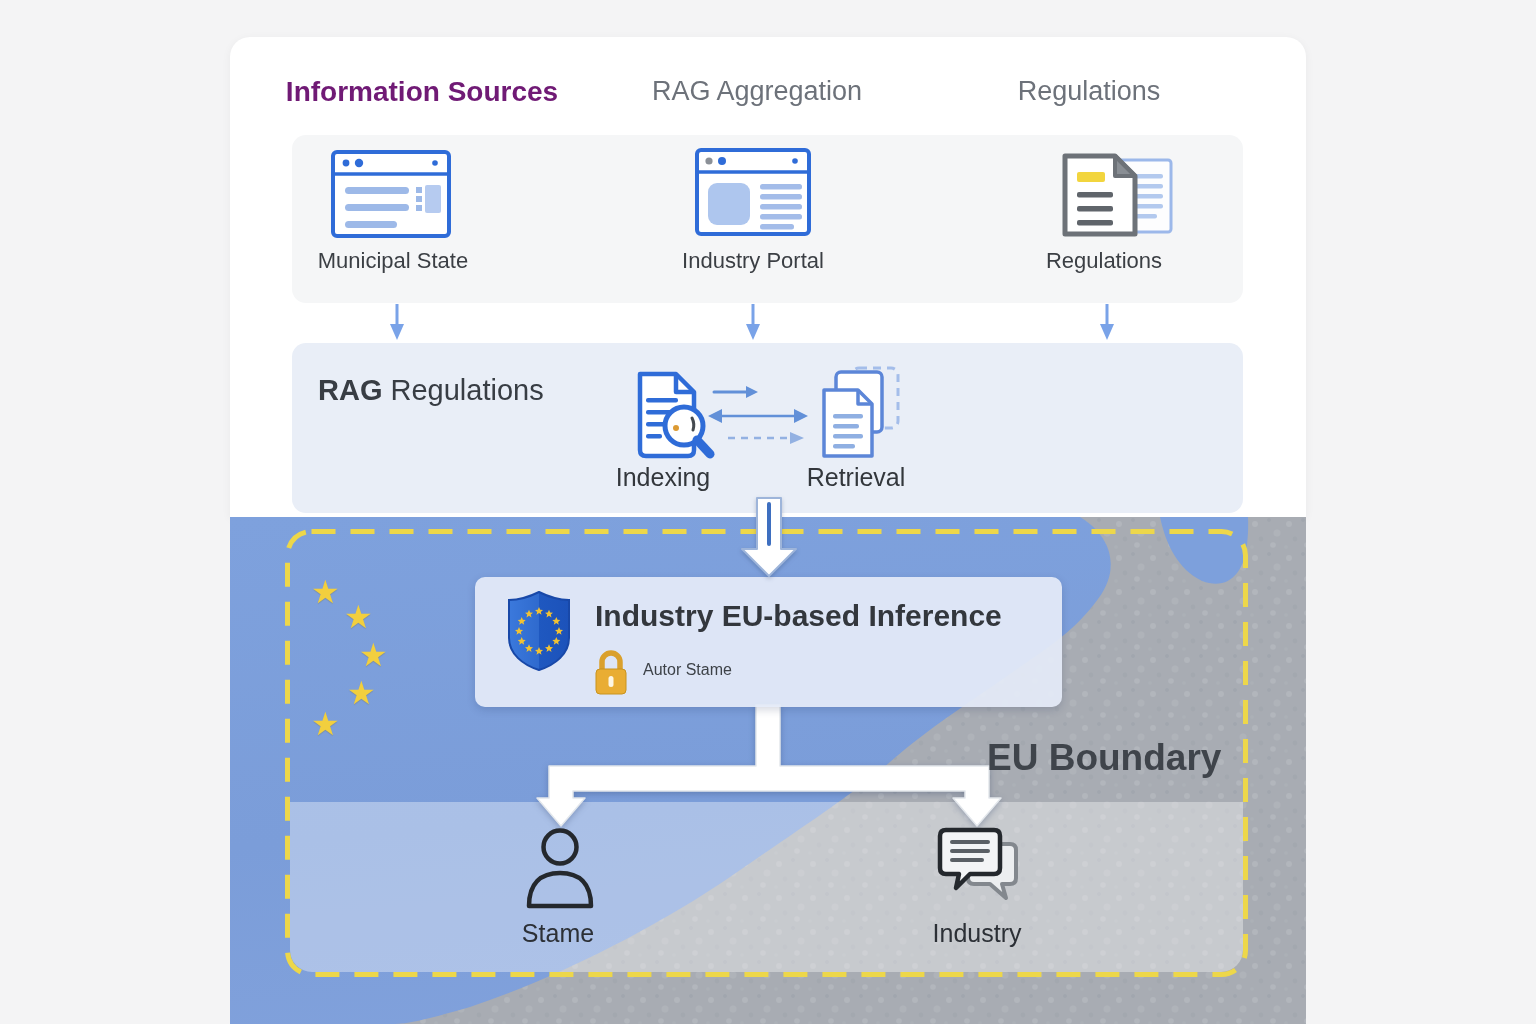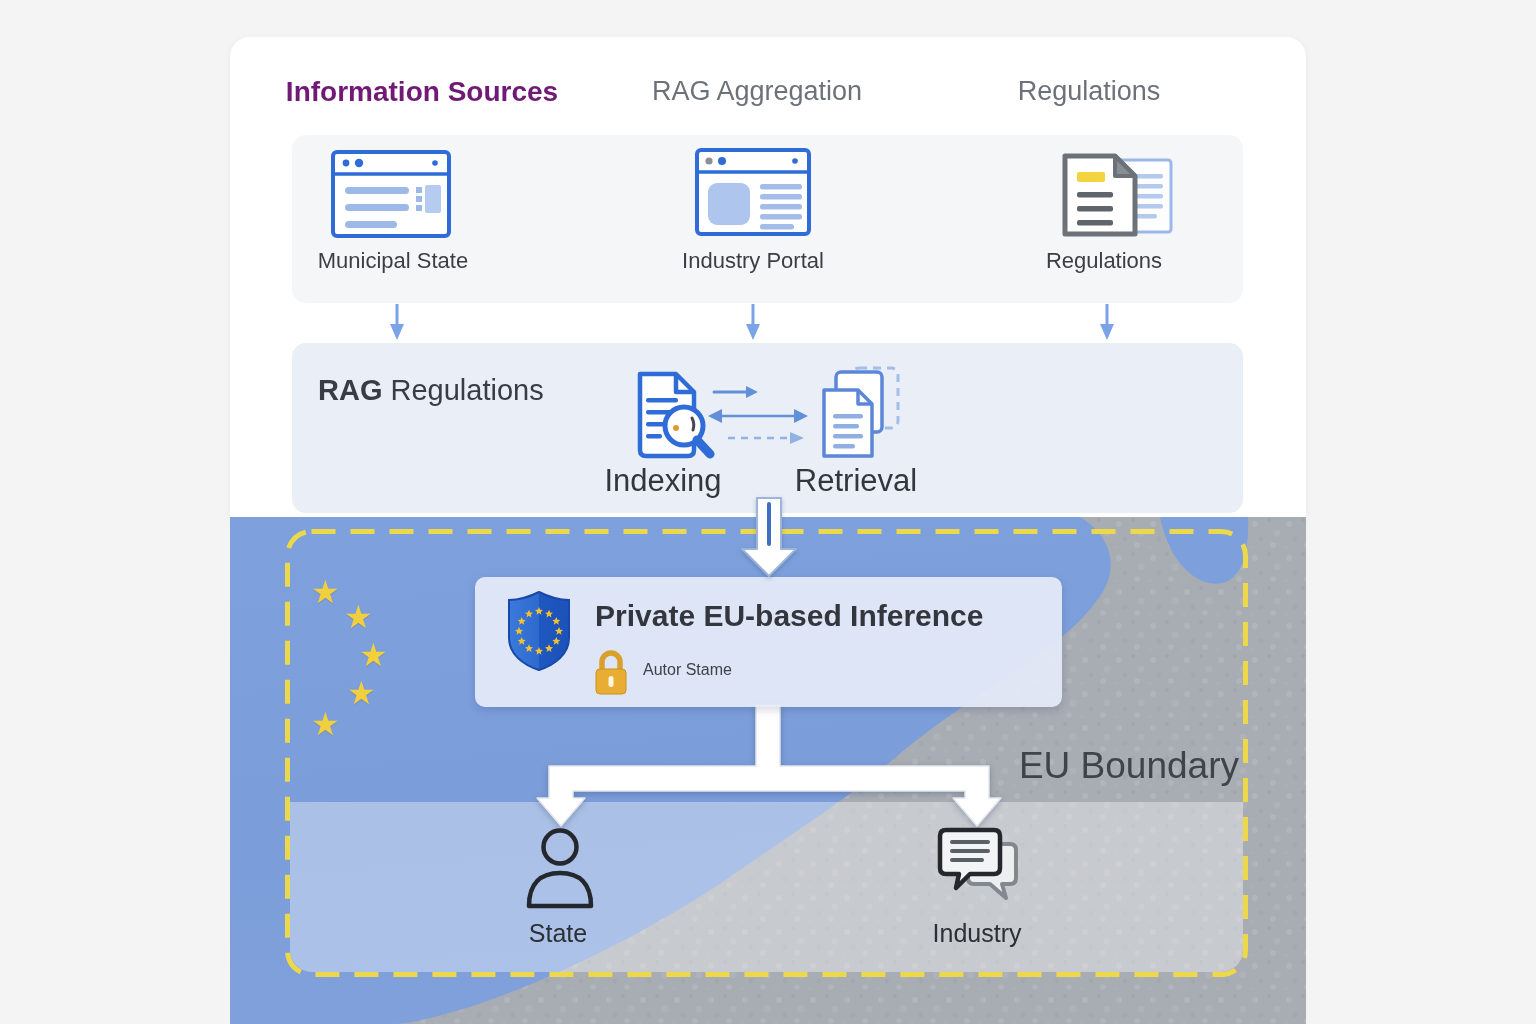--- a/index.html
+++ b/index.html
@@ -7,35 +7,35 @@
         font-family:"Liberation Sans","DejaVu Sans",sans-serif;background:#f4f4f5;}
   .abs{position:absolute;}
   
   .card{left:230px;top:37px;width:1076px;height:480px;background:#ffffff;
         border-radius:20px 20px 0 0;box-shadow:0 2px 10px rgba(0,0,0,.05);}
   .hdr{position:absolute;top:76px;text-align:center;color:#6d727a;font-size:27px;}
   .hdr.bold{font-weight:bold;color:#701a75;font-size:28px;}
   .sources-panel{left:292px;top:135px;width:951px;height:168px;background:#f5f6f7;border-radius:14px;}
   .band{left:292px;top:343px;width:951px;height:170px;background:#e9eef7;border-radius:14px;}
   .src-label{position:absolute;top:248px;width:220px;text-align:center;font-size:22px;color:#3b3f44;}
-  .flow-label{position:absolute;top:463px;width:170px;text-align:center;font-size:31px;color:#33373c;}
+  .flow-label{position:absolute;top:463px;width:170px;text-align:center;font-size:25px;color:#33373c;}
   .ragtitle{left:318px;top:374px;font-size:29px;color:#383d44;}
   .ragtitle b{font-weight:bold;}
   
   .map{left:230px;top:517px;width:1076px;height:507px;overflow:hidden;
        background:linear-gradient(175deg,#7ea1dd 0%,#7b9dd9 55%,#82a2dc 100%);}
   .overlay-band{left:60px;top:285px;width:953px;height:170px;background:rgba(255,255,255,.36);
        border-radius:0 0 22px 22px;}
   .star{position:absolute;font-size:32px;color:#f2cf3e;text-shadow:0 1px 1px rgba(120,90,0,.25);line-height:1;}
   .inference-box{left:245px;top:60px;width:587px;height:130px;background:rgba(228,235,248,.93);
        border-radius:10px;box-shadow:0 3px 8px rgba(25,45,90,.18);}
   .inf-title{position:absolute;left:120px;top:22px;font-size:30px;font-weight:600;color:#33373d;}
   .lock-label{position:absolute;left:168px;top:84px;font-size:16px;color:#3d4248;}
-  .eu-boundary-label{left:757px;top:228px;width:252px;text-align:right;
-       font-size:37px;font-weight:normal;color:#3f444b;}
+  .eu-boundary-label{left:757px;top:220px;width:252px;
+       font-size:37px;font-weight:bold;color:#3f444b;}
   .map-label{position:absolute;top:402px;text-align:center;font-size:25px;color:#2c3036;}
   svg{display:block;}
   .noevt{pointer-events:none;}
 </style>
 </head>
 <body>
 
 <div id="root">
 
   <div class="abs card"></div>
@@ -229,36 +229,36 @@
               <path d="M0,-4 L1.2,-1.2 L4,-1 L1.8,0.9 L2.5,3.8 L0,2 L-2.5,3.8 L-1.8,0.9 L-4,-1 L-1.2,-1.2 Z"></path>
             </g>
           <g transform="translate(20.7,32)">
               <path d="M0,-4 L1.2,-1.2 L4,-1 L1.8,0.9 L2.5,3.8 L0,2 L-2.5,3.8 L-1.8,0.9 L-4,-1 L-1.2,-1.2 Z"></path>
             </g>
           <g transform="translate(28,24.7)">
               <path d="M0,-4 L1.2,-1.2 L4,-1 L1.8,0.9 L2.5,3.8 L0,2 L-2.5,3.8 L-1.8,0.9 L-4,-1 L-1.2,-1.2 Z"></path>
             </g>
         </g>
       </svg>
-      <div class="inf-title">Private EU-based Inference</div>
+      <div class="inf-title">Industry EU-based Inference</div>
       <svg class="abs" style="left:116px;top:70px;" width="40" height="50" viewBox="0 0 40 50">
         <path d="M11 24 V15 a9 9 0 0 1 18 0 V24" fill="none" stroke="#daa02c" stroke-width="5.5"></path>
         <rect x="5" y="22" width="30" height="25" rx="4" fill="#e9ad33" stroke="#c8931f"></rect>
         <rect x="17.5" y="29" width="5" height="11" rx="2.5" fill="#fdf6e3"></rect>
       </svg>
       <div class="lock-label">Autor Stame</div>
     </div>
 
     <div class="abs eu-boundary-label">EU Boundary</div>
 
     <svg class="abs" style="left:291px;top:308px;" width="78" height="86" viewBox="0 0 78 86">
       <circle cx="39" cy="22" r="16.5" fill="none" stroke="#24282d" stroke-width="4.5"></circle>
       <path d="M8 81 C8 58 20 48 39 48 C58 48 70 58 70 81 Z" fill="none" stroke="#24282d" stroke-width="4.5" stroke-linejoin="round"></path>
     </svg>
-    <div class="map-label" style="left:258px;width:140px;">State</div>
+    <div class="map-label" style="left:258px;width:140px;">Stame</div>
 
     <svg class="abs" style="left:706px;top:309px;" width="86" height="84" viewBox="0 0 86 84">
       <path d="M38 18 H74 Q80 18 80 24 V52 Q80 58 74 58 H66 L70 72 L54 58 H38 Q32 58 32 52 V24 Q32 18 38 18 Z" fill="#eceef0" stroke="#83888e" stroke-width="4" stroke-linejoin="round"></path>
       <path d="M10 4 H58 Q64 4 64 10 V42 Q64 48 58 48 H34 L20 62 L23 48 H10 Q4 48 4 42 V10 Q4 4 10 4 Z" fill="#f3f4f6" stroke="#24282d" stroke-width="4.5" stroke-linejoin="round"></path>
       <rect x="14" y="14" width="40" height="4" rx="2" fill="#5a5f65"></rect>
       <rect x="14" y="23" width="40" height="4" rx="2" fill="#5a5f65"></rect>
       <rect x="14" y="32" width="34" height="4" rx="2" fill="#5a5f65"></rect>
     </svg>
     <div class="map-label" style="left:647px;width:200px;">Industry</div>
   </div>

